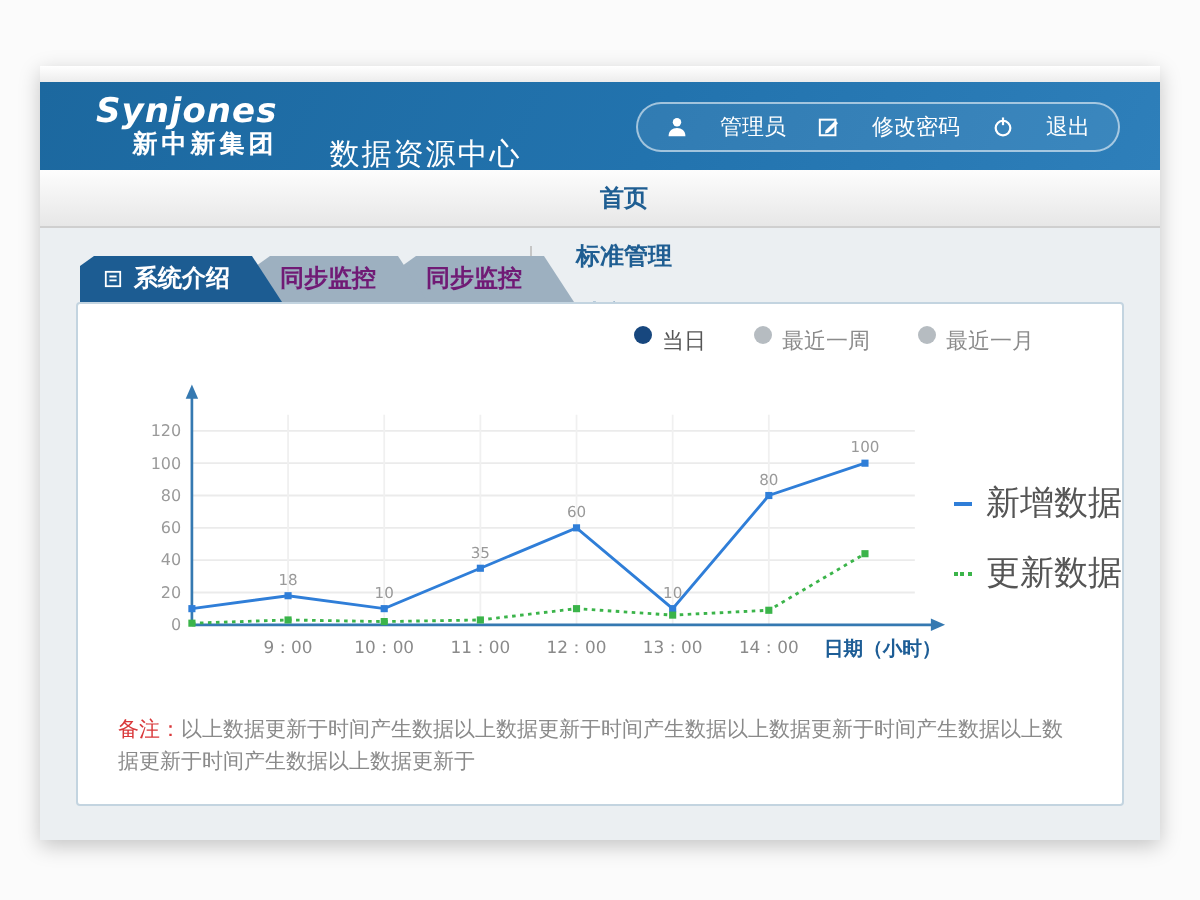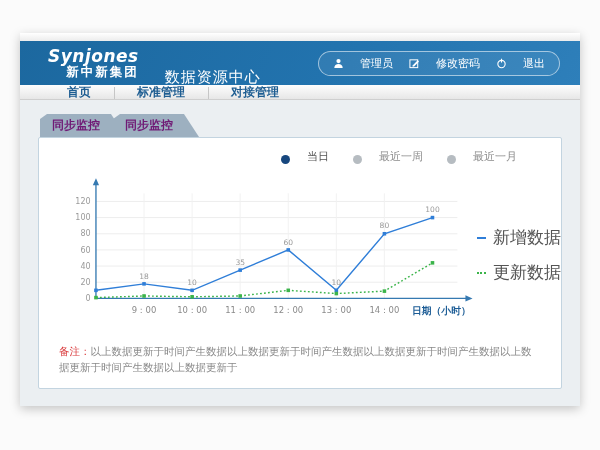--- a/index.html
+++ b/index.html
@@ -16,22 +16,22 @@
   .logo-en { font-size:17px; font-weight:bold; font-style:italic; letter-spacing:.5px; display:block; }
   .logo-cn { font-size:12.5px; font-weight:bold; letter-spacing:2px; display:block; }
   .app-title { margin-left:26px; color:#fff; font-size:15px; letter-spacing:1px;margin-top:28px; }
   .user-pill { margin-left:auto; margin-right:20px; display:flex; align-items:center; gap:16px;
                border:1px solid rgba(255,255,255,.55); border-radius:13px; padding:4px 14px;
                font-size:11px; color:#fff; background:rgba(255,255,255,.07); }
   .pill-item { display:flex; align-items:center; gap:16px; cursor:pointer; white-space:nowrap; }
   .pill-item svg { width:11px; height:11px; }
 
   
-  .nav { height:15px; display:flex; align-items:center; padding-left:24px;
-         background:linear-gradient(#fdfdfd,#e7e7e7); border-bottom:1px solid #cfcfcf; }
+  .nav { height:29px; display:flex; align-items:center; padding-left:24px;
+         background:linear-gradient(#fdfdfd,#e7e7e7); border-bottom:1px solid #cfcfcf;flex-direction:column; }
   .nav-item { padding:0 23px; font-size:12px; font-weight:bold; color:#1f5e92;
               position:relative; cursor:pointer; line-height:29px; }
   .nav-item + .nav-item::before { content:""; position:absolute; left:0; top:9px; height:12px;
               width:1px; background:#c6c6c6; }
 
   
   .content { height:306px; padding:14px 18px 0; background:#ebeff2; }
   .tabs { display:flex; position:relative; margin-left:2px; }
   .tab { height:23px; line-height:23px; padding:0 26px 0 12px; font-size:12px; font-weight:bold;
          color:#701a75; background:#9db0c0; cursor:pointer; position:relative;
@@ -39,21 +39,21 @@
   .tab .tab-ico { margin-right:6px; vertical-align:-1px; }
   .tab.active { background:#1c5c92; color:#fff; z-index:3; }
   .tab:nth-child(2) { margin-left:-13px; z-index:2; }
   .tab:nth-child(3) { margin-left:-13px; z-index:1; }
 
   .panel { background:#fff; border:1px solid #c3d4e0; border-radius:2px;
            position:relative; height:252px; }
 
   .radio-row { position:absolute; top:11px; right:44px; display:flex; gap:24px;
                font-size:11px; color:#8b8b8b; align-items:center; }
-  .radio-opt { display:flex; align-items:flex-end; gap:17px; cursor:pointer; }
+  .radio-opt { display:flex; align-items:flex-start; gap:5px; cursor:pointer; }
   .radio-dot { width:9px; height:9px; border-radius:50%; background:#b6bcc1; display:inline-block; }
   .radio-opt.on .radio-dot { background:#17477e; }
   .radio-opt.on { color:#555; }
 
   .chart-area { padding:26px 0 0 16px; }
   .ylabel { color:#1d5d96; font-weight:bold; font-size:12px; margin:0 0 0 4px; }
   .chart-row { display:flex; }
   #chart-svg { width:474px; height:178px; display:block; }
   .legend { width:84px; padding-top:62px; font-size:17px; color:#555; }
   .legend-item { display:flex; align-items:center; gap:7px; margin-bottom:12px; white-space:nowrap; }
@@ -101,20 +101,27 @@
   </div>
 
   <div class="nav">
     <div class="nav-item">首页</div>
     <div class="nav-item">标准管理</div>
     <div class="nav-item">对接管理</div>
   </div>
 
   <div class="content">
     <div class="tabs">
+      <div class="tab active">
+        <span class="tab-ico"><svg width="9" height="9" viewBox="0 0 10 10">
+              <rect x="1" y="1" width="8" height="8" fill="none" stroke="#fff"></rect>
+              <line x1="3" y1="3.6" x2="7" y2="3.6" stroke="#fff"></line>
+              <line x1="3" y1="5.8" x2="7" y2="5.8" stroke="#fff"></line>
+            </svg></span><span>系统介绍</span>
+      </div>
       <div class="tab">
         <span>同步监控</span>
       </div>
       <div class="tab">
         <span>同步监控</span>
       </div>
     </div>
 
     <div class="panel">
       <div class="radio-row">

